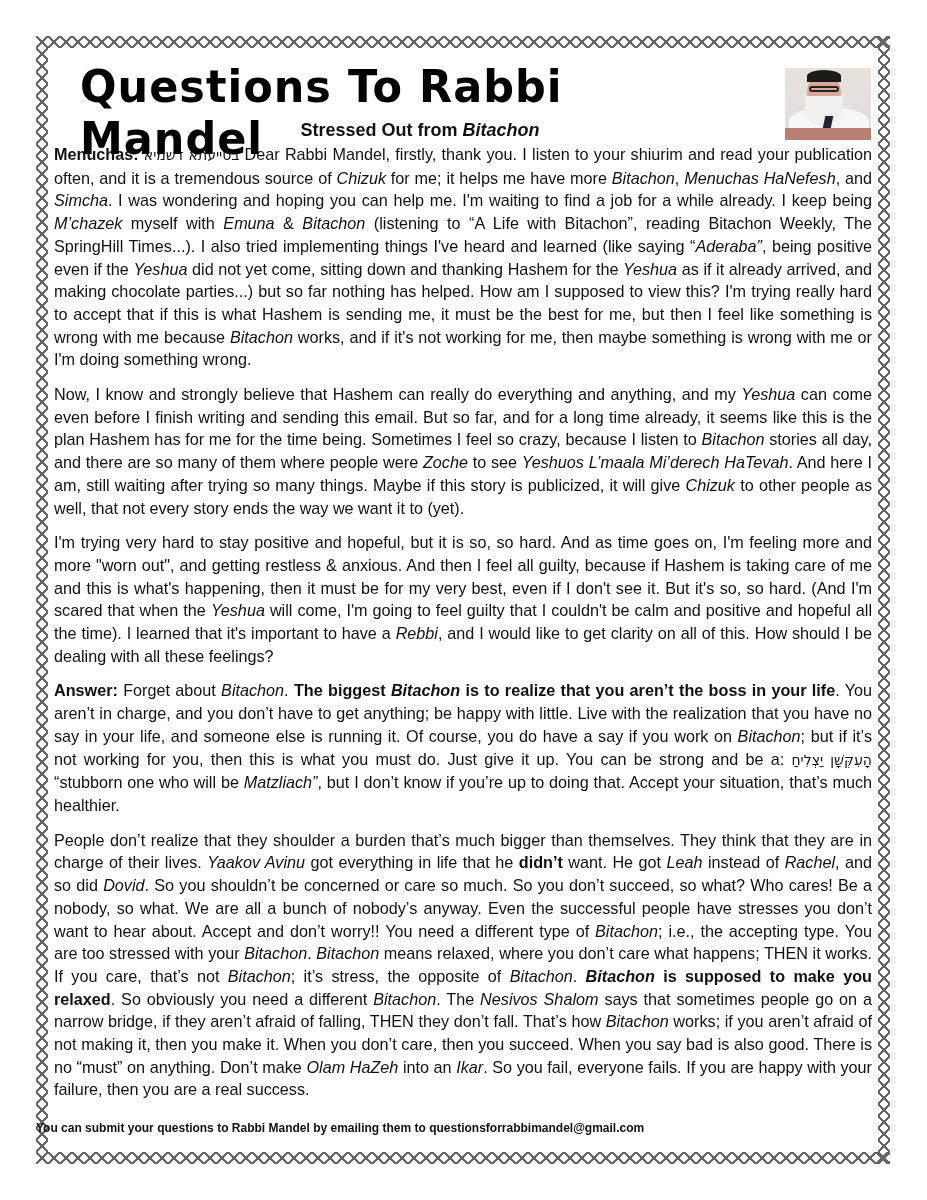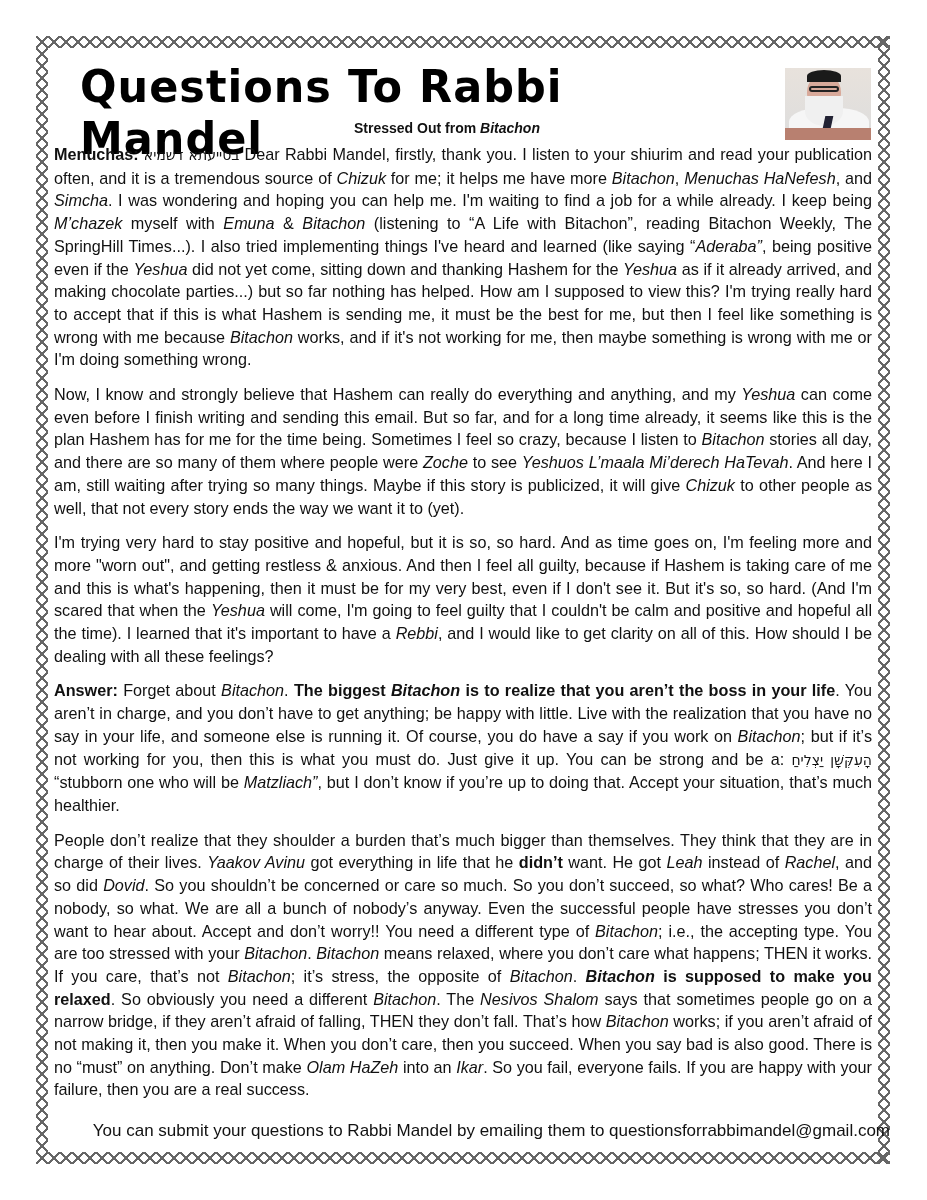--- a/index.html
+++ b/index.html
@@ -45,35 +45,35 @@
   .photo .head { position:absolute; left:22px; top:6px; width:34px; height:36px; border-radius:50% 50% 45% 45%; background:#d8a99a; }
   .photo .cap { position:absolute; left:22px; top:2px; width:34px; height:12px; border-radius:50% 50% 0 0; background:#1a1a1a; }
   .photo .glasses { position:absolute; left:24px; top:18px; width:30px; height:6px; border:2px solid #222; border-radius:3px; box-sizing:border-box; }
   .photo .beard { position:absolute; left:20px; top:28px; width:38px; height:30px; border-radius:0 0 50% 50%; background:#f0f0f0; }
   .photo .shirt { position:absolute; left:4px; top:40px; width:80px; height:34px; border-radius:40% 40% 0 0; background:#f6f6f6; }
   .photo .tie { position:absolute; left:38px; top:48px; width:8px; height:22px; background:#223; transform: skewX(-12deg); }
   .photo .book { position:absolute; left:0; top:60px; width:86px; height:12px; background:#b88070; }
 
   .subtitle {
     position: absolute; left: 0; top: 120px; width: 840px; text-align: center;
-    font-size: 14px; font-weight: bold; padding-left: 27px;
+    font-size: 18px; font-weight: bold;
   }
 
   .content {
     position: absolute; left: 54px; top: 143px; width: 818px;
     font-size: 16.2px; line-height: 22.7px; text-align: justify;
   }
   .content p { margin: 0 0 12px 0; }
   .content em { font-style: italic; }
   .content b { font-weight: bold; }
   .hebrew { font-family: "DejaVu Sans", sans-serif; font-size: 14px; direction: rtl; unicode-bidi: embed; }
 
   .footer {
-    position: absolute; left: 36px; top: 1121px; width: 854px; text-align: right;
-    font-size: 17px; font-weight: normal;
+    position: absolute; left: 36px; top: 1121px; width: 854px; text-align: left;
+    font-size: 12px; font-weight: bold;
   }
 </style>
 </head>
 <body>
 
 <div class="page-border">
   <div class="border-strip border-top"></div>
   <div class="border-strip border-bottom"></div>
   <div class="border-strip border-left"></div>
   <div class="border-strip border-right"></div>

